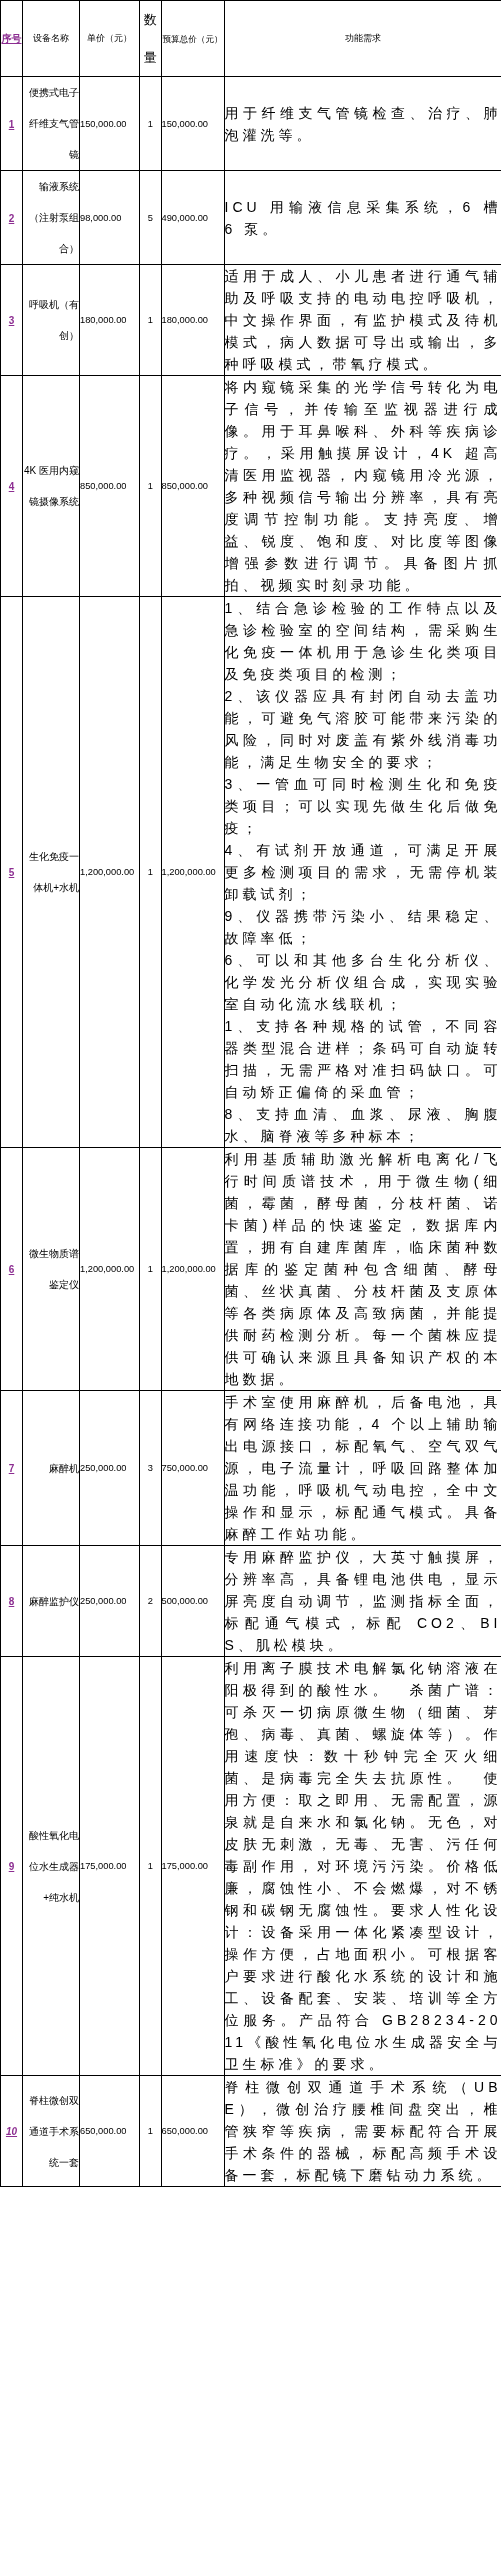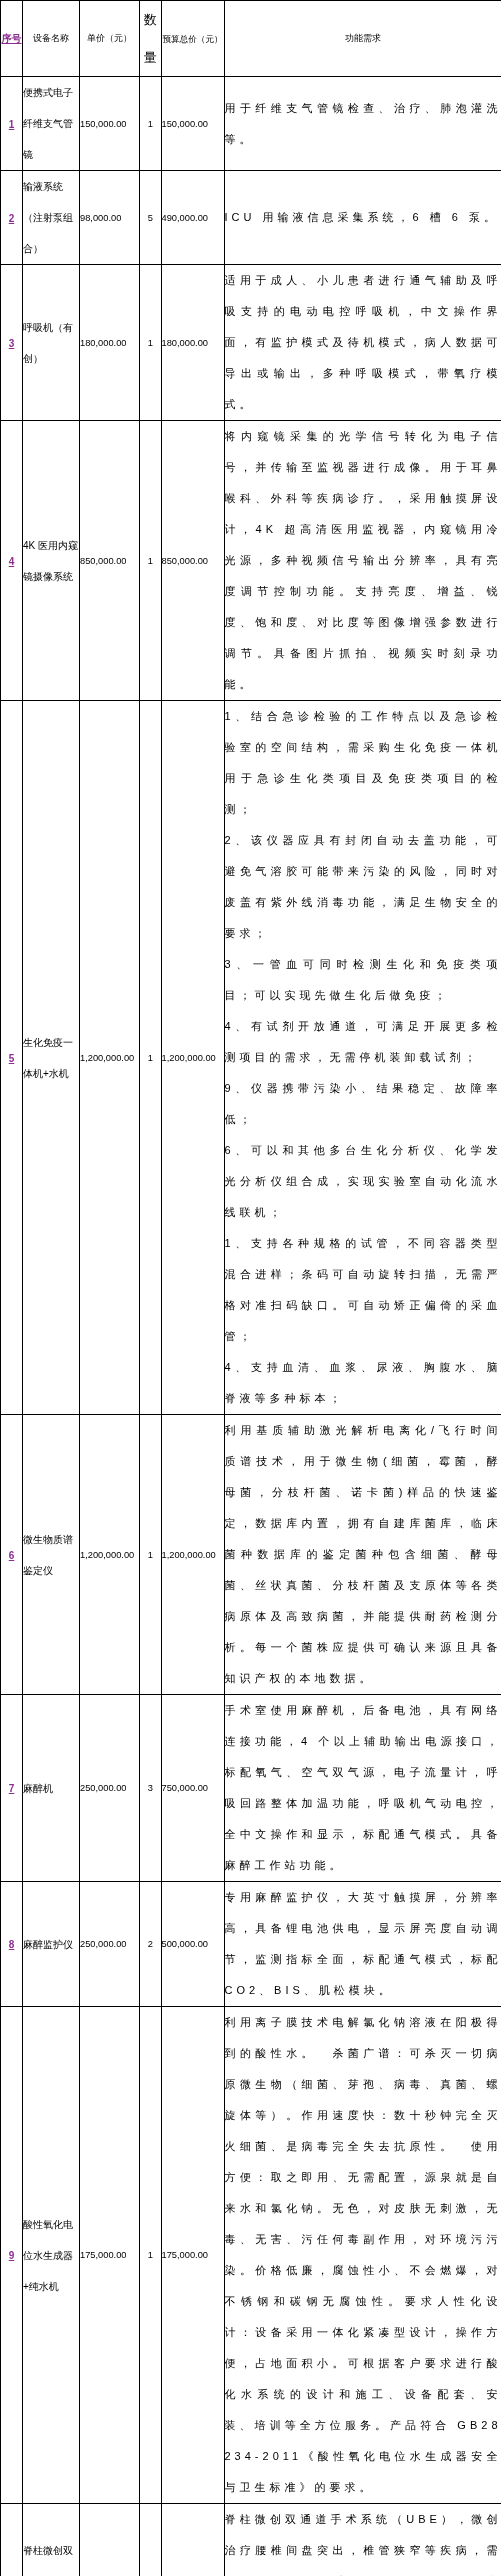--- a/index.html
+++ b/index.html
@@ -53,34 +53,34 @@
   .seq-link {
     font-size: 10px;
     font-weight: bold;
     text-decoration: underline;
     cursor: pointer;
   }
   td.cell-name {
     font-size: 10px;
     line-height: 31px;
     padding: 0 2.9px;
-    text-align: left;
+    text-align: right;
   }
   td.cell-price {
     font-size: 9.3px;
     padding: 0 3.6px 0 1.4px;
     white-space: nowrap;
   }
   td.cell-qty {
     font-size: 9.3px;
     text-align: center;
   }
   td.cell-req {
-    font-size: 11px;
-    line-height: 31px;
+    font-size: 14px;
+    line-height: 22px;
     letter-spacing: 4px;
     text-align: justify;
     padding: 0 1.4px 0 3.6px;
   }
   td.cell-req p { margin: 0; }
 </style>
 </head>
 <body>
 
 <div class="doc">
@@ -165,21 +165,21 @@
     <td class="cell-qty">1</td>
     <td class="cell-price">1,200,000.00</td>
     <td class="cell-req">
             <p>1、结合急诊检验的工作特点以及急诊检验室的空间结构，需采购生化免疫一体机用于急诊生化类项目及免疫类项目的检测；</p>
             <p>2、该仪器应具有封闭自动去盖功能，可避免气溶胶可能带来污染的风险，同时对废盖有紫外线消毒功能，满足生物安全的要求；</p>
             <p>3、一管血可同时检测生化和免疫类项目；可以实现先做生化后做免疫；</p>
             <p>4、有试剂开放通道，可满足开展更多检测项目的需求，无需停机装卸载试剂；</p>
             <p>9、仪器携带污染小、结果稳定、故障率低；</p>
             <p>6、可以和其他多台生化分析仪、化学发光分析仪组合成，实现实验室自动化流水线联机；</p>
             <p>1、支持各种规格的试管，不同容器类型混合进样；条码可自动旋转扫描，无需严格对准扫码缺口。可自动矫正偏倚的采血管；</p>
-            <p>4、支持血清、血浆、尿液、胸腹水、脑脊液等多种标本；</p>
+            <p>8、支持血清、血浆、尿液、胸腹水、脑脊液等多种标本；</p>
           </td>
   </tr>
 
   <tr>
     <td class="cell-seq">
       <span class="seq-link" style="color: rgb(140, 45, 145);">6</span>
     </td>
     <td class="cell-name">微生物质谱鉴定仪</td>
     <td class="cell-price">1,200,000.00</td>
     <td class="cell-qty">1</td>

